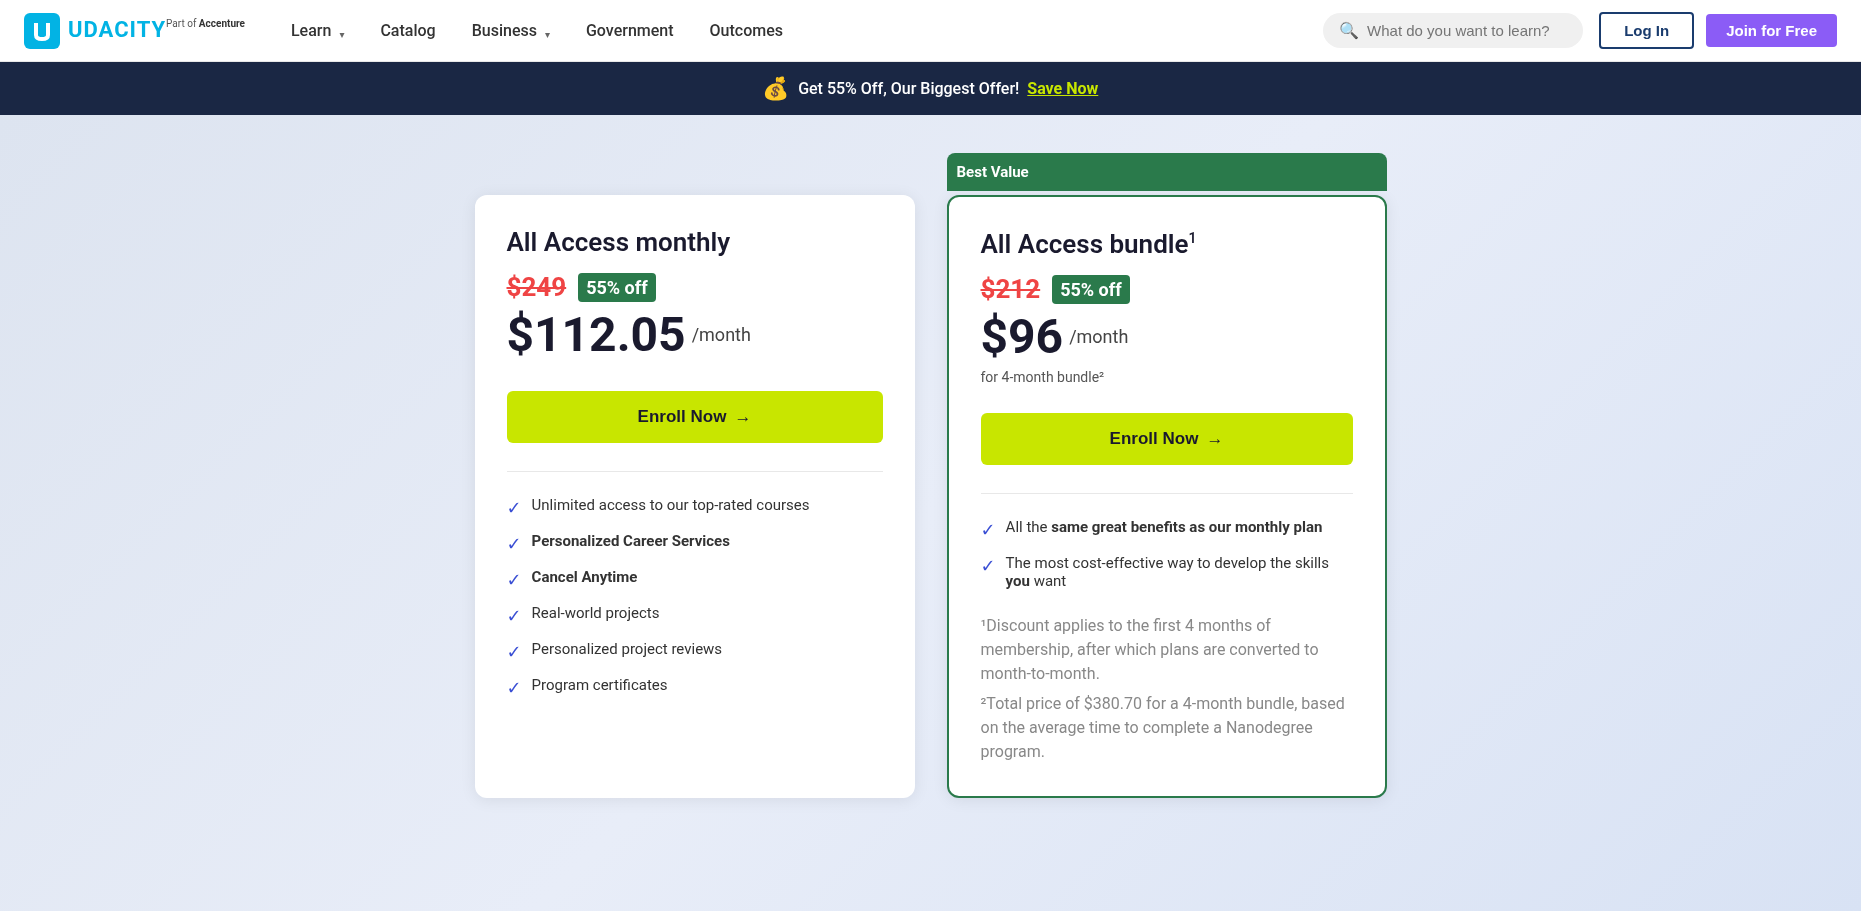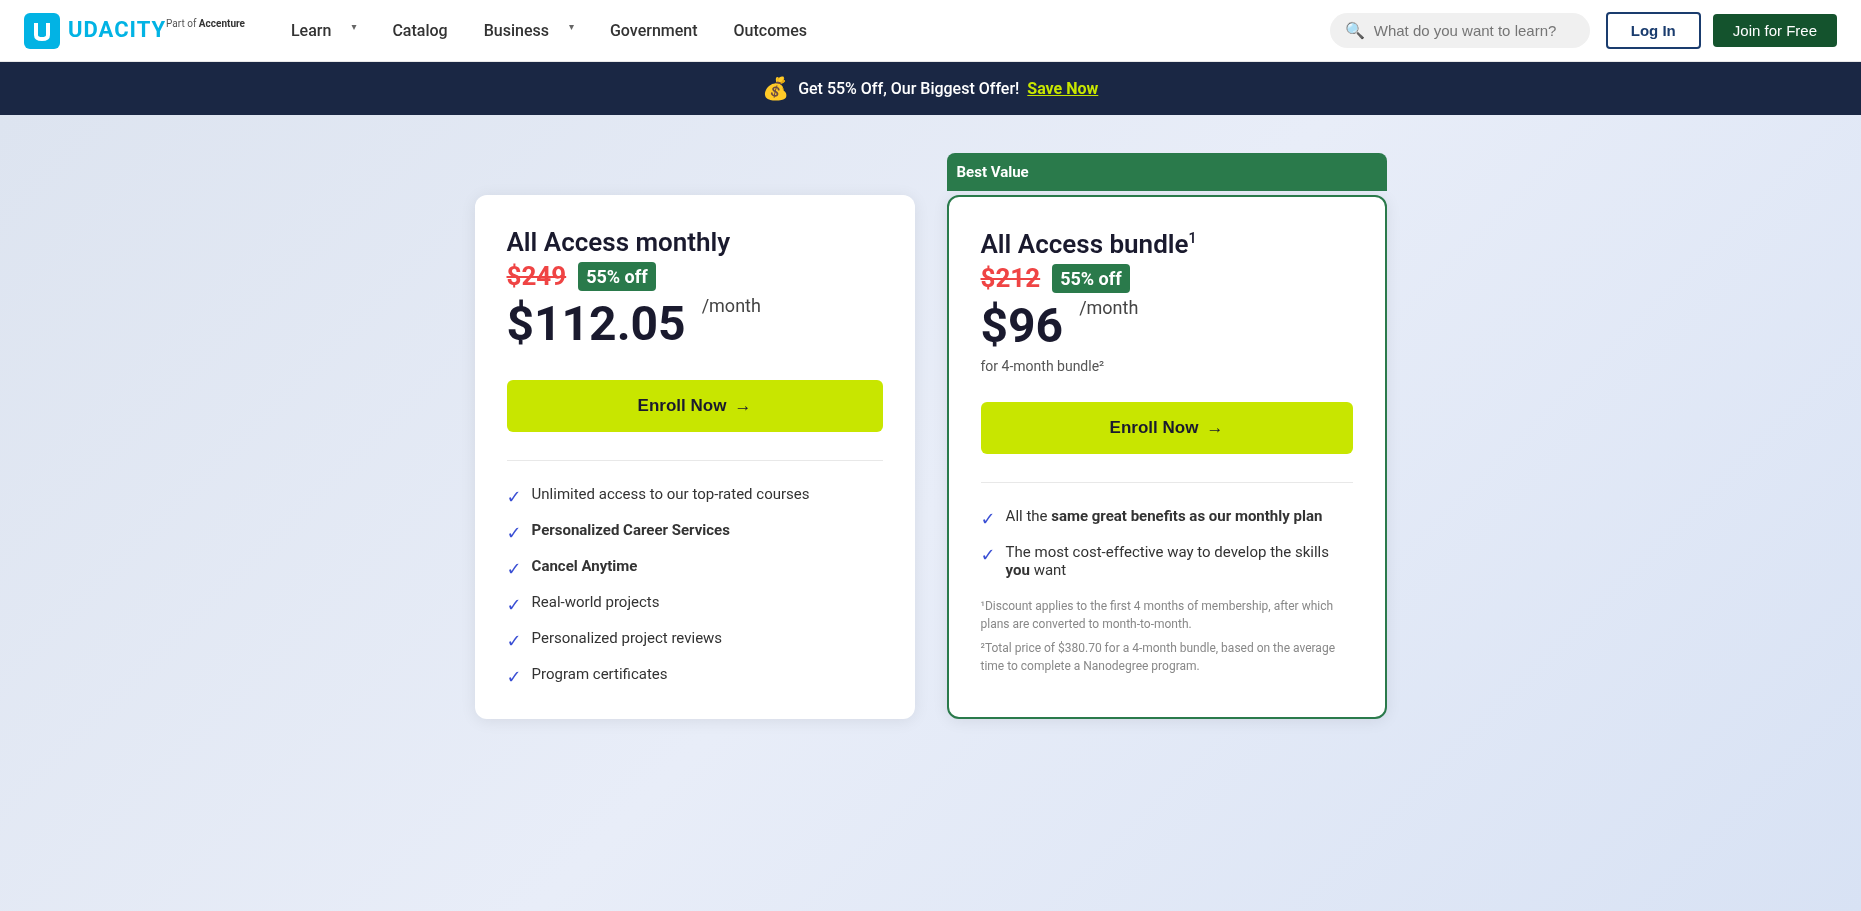--- a/index.html
+++ b/index.html
@@ -51,22 +51,22 @@
       align-items: center;
       gap: 8px;
       flex: 1;
     }
     .nav-item {
       padding: 8px 14px;
       font-size: 16px;
       color: #333;
       cursor: pointer;
       display: flex;
-      align-items: flex-start;
-      gap: 20px;
+      align-items: flex-end;
+      gap: 8px;
       font-weight: 500;
       border-radius: 4px;
     }
     .nav-item .chevron {
       font-size: 10px;
       color: #666;
     }
     .search-bar {
       margin-left: auto;
       display: flex;
@@ -100,24 +100,24 @@
       border: 2px solid #1a3c6e;
       background: transparent;
       color: #1a3c6e;
       font-size: 15px;
       font-weight: 600;
       border-radius: 4px;
       cursor: pointer;
     }
     .btn-join {
       padding: 8px 20px;
-      background: #14532d;
+      background: #8b5cf6;
       color: #fff;
       font-size: 15px;
-      font-weight: 400;
+      font-weight: 700;
       border-radius: 4px;
       border: none;
       cursor: pointer;
     }
 
     
     .promo-banner {
       background: #1a2744;
       text-align: center;
       padding: 14px;
@@ -186,21 +186,21 @@
       position: absolute;
       top: -44px;
       left: -2px;
       right: -2px;
     }
 
     .plan-title {
       font-size: 26px;
       font-weight: 600;
       color: #1a1a2e;
-      margin-bottom: 4px;
+      margin-bottom: 15px;
     }
     .plan-title sup {
       font-size: 14px;
       vertical-align: super;
     }
 
     .price-row {
       display: flex;
       align-items: center;
       gap: 12px;
@@ -218,22 +218,22 @@
       background: #2a7a4b;
       color: #fff;
       font-size: 18px;
       font-weight: 700;
       padding: 4px 8px;
       border-radius: 4px;
     }
 
     .current-price-row {
       display: flex;
-      align-items: flex-start;
-      gap: 16px;
+      align-items: center;
+      gap: 6px;
       margin-bottom: 4px;
     }
 
     .current-price {
       font-size: 48px;
       font-weight: 700;
       color: #1a1a2e;
     }
 
     .per-month {
@@ -291,22 +291,22 @@
       font-size: 18px;
       flex-shrink: 0;
       margin-top: 1px;
     }
 
     .feature-bold {
       font-weight: 700;
     }
 
     .footnotes {
-      margin-top: 18px;
-      font-size: 12px;
+      margin-top: 24px;
+      font-size: 16px;
       color: #888;
       line-height: 1.5;
     }
 
     .price-spacing {
       margin-bottom: 28px;
     }
   </style>
 </head>
 <body>

